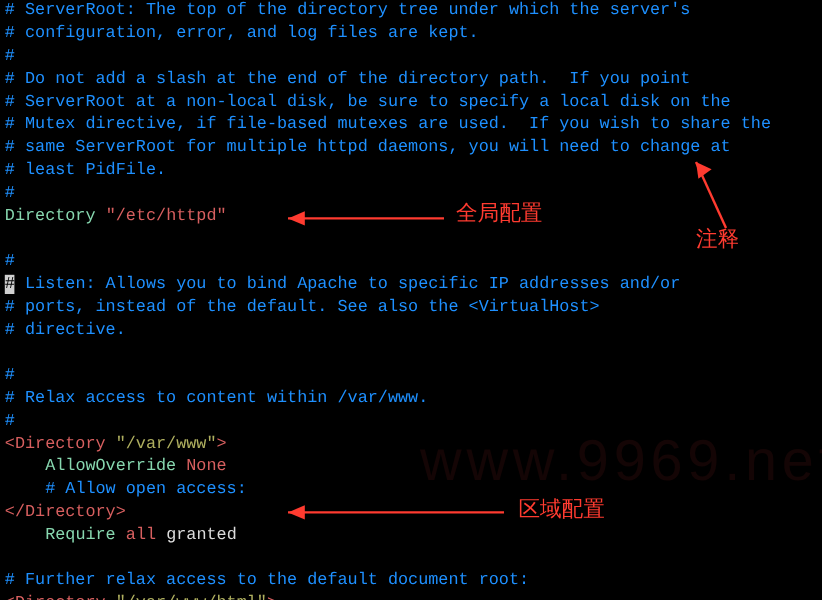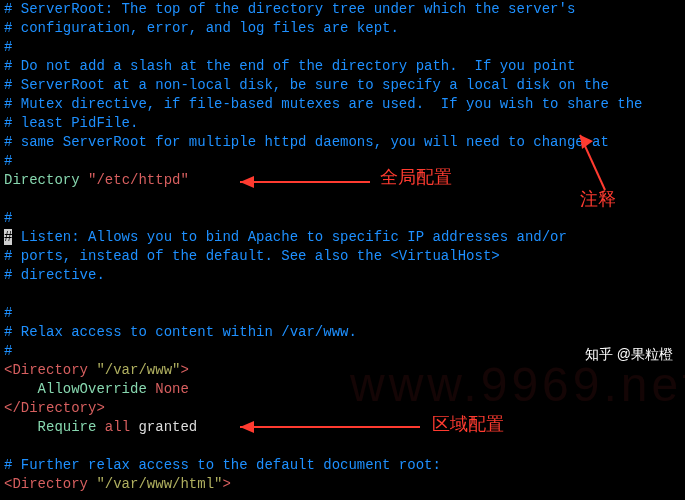--- a/index.html
+++ b/index.html
@@ -24,35 +24,36 @@
 </head>
 <body>
 
 <div class="editor">
   <div class="line comment"># ServerRoot: The top of the directory tree under which the server's</div>
   <div class="line comment"># configuration, error, and log files are kept.</div>
   <div class="line comment">#</div>
   <div class="line comment"># Do not add a slash at the end of the directory path.  If you point</div>
   <div class="line comment"># ServerRoot at a non-local disk, be sure to specify a local disk on the</div>
   <div class="line comment"># Mutex directive, if file-based mutexes are used.  If you wish to share the</div>
+  <div class="line comment"># same ServerRoot for multiple httpd daemons, you will need to change at</div>
   <div class="line comment"># least PidFile.</div>
-  <div class="line comment"># same ServerRoot for multiple httpd daemons, you will need to change at</div>
   <div class="line comment">#</div>
   <div class="line"><span class="keyword">Directory</span> <span class="string">"/etc/httpd"</span></div>
   <div class="line">&nbsp;</div>
   <div class="line comment">#</div>
   <div class="line"><span class="cursor-bg">#</span><span class="comment"> Listen: Allows you to bind Apache to specific IP addresses and/or</span></div>
   <div class="line comment"># ports, instead of the default. See also the &lt;VirtualHost&gt;</div>
   <div class="line comment"># directive.</div>
   <div class="line">&nbsp;</div>
   <div class="line comment">#</div>
   <div class="line comment"># Relax access to content within /var/www.</div>
   <div class="line comment">#</div>
   <div class="line"><span class="tag">&lt;Directory</span><span class="attr"> "/var/www"</span><span class="tag">&gt;</span></div>
   <div class="line">    <span class="directive">AllowOverride</span> <span class="kw2">None</span></div>
+  <div class="line">    <span class="comment"># Allow open access:</span></div>
   <div class="line"><span class="tag">&lt;/Directory&gt;</span></div>
   <div class="line">    <span class="directive">Require</span> <span class="kw2">all</span> <span class="plain">granted</span></div>
   <div class="line">&nbsp;</div>
   <div class="line comment"># Further relax access to the default document root:</div>
   <div class="line"><span class="tag">&lt;Directory</span><span class="attr"> "/var/www/html"</span><span class="tag">&gt;</span></div>
 
   <svg class="arrow" style="left:220px;top:170px;width:160px;height:30px">
     <line x1="150" y1="12" x2="20" y2="12"></line>
     <polygon points="20,12 34,6 34,18"></polygon>
   </svg>
@@ -63,14 +64,13 @@
   <svg class="arrow" style="left:220px;top:415px;width:210px;height:30px">
     <line x1="200" y1="12" x2="20" y2="12"></line>
     <polygon points="20,12 34,6 34,18"></polygon>
   </svg>
 
   <div class="annotation" style="left:380px;top:168px">全局配置</div>
   <div class="annotation" style="left:580px;top:190px">注释</div>
   <div class="annotation" style="left:432px;top:415px">区域配置</div>
 
   <div class="watermark" style="left:350px;top:375px">www.9969.net</div>
-  <div class="zhihu">知乎 @果粒橙</div>
 </div>
 
 </body></html>

